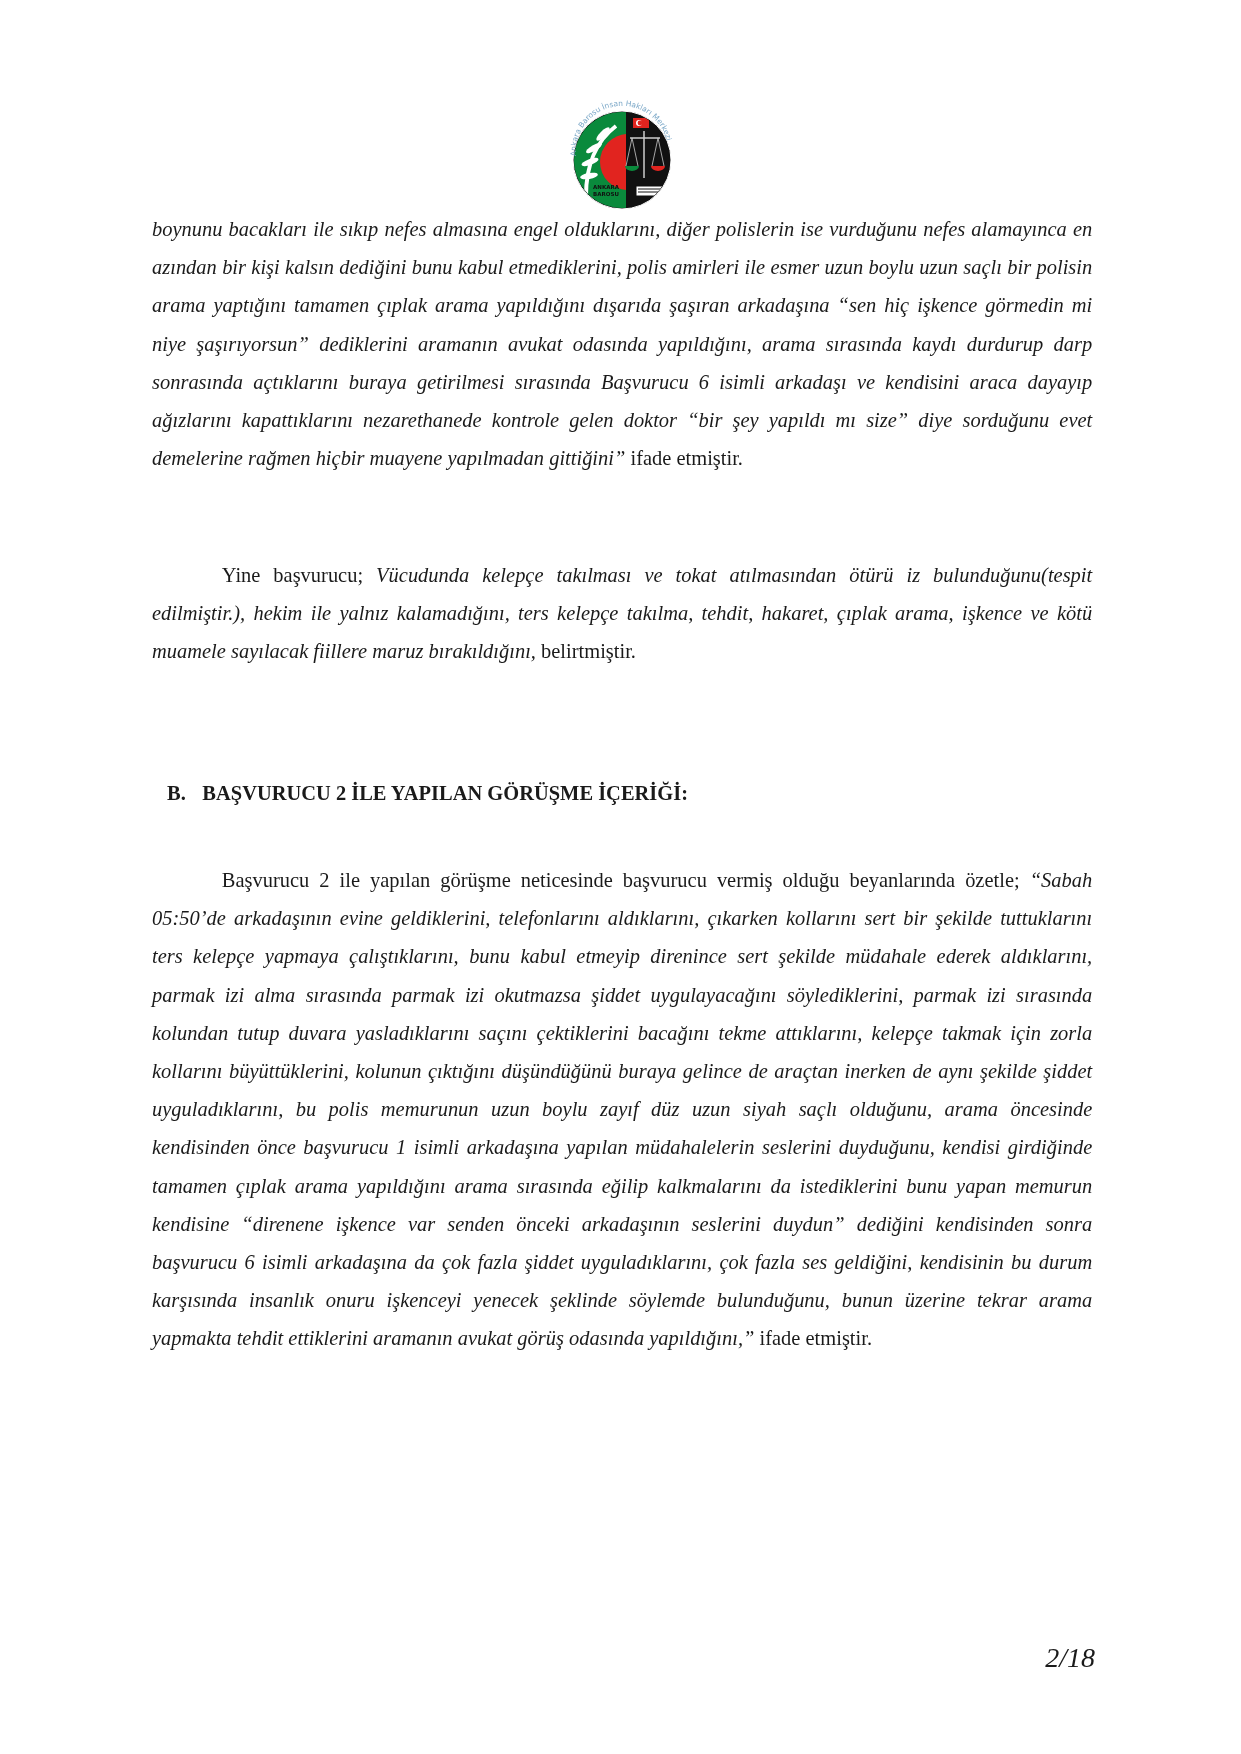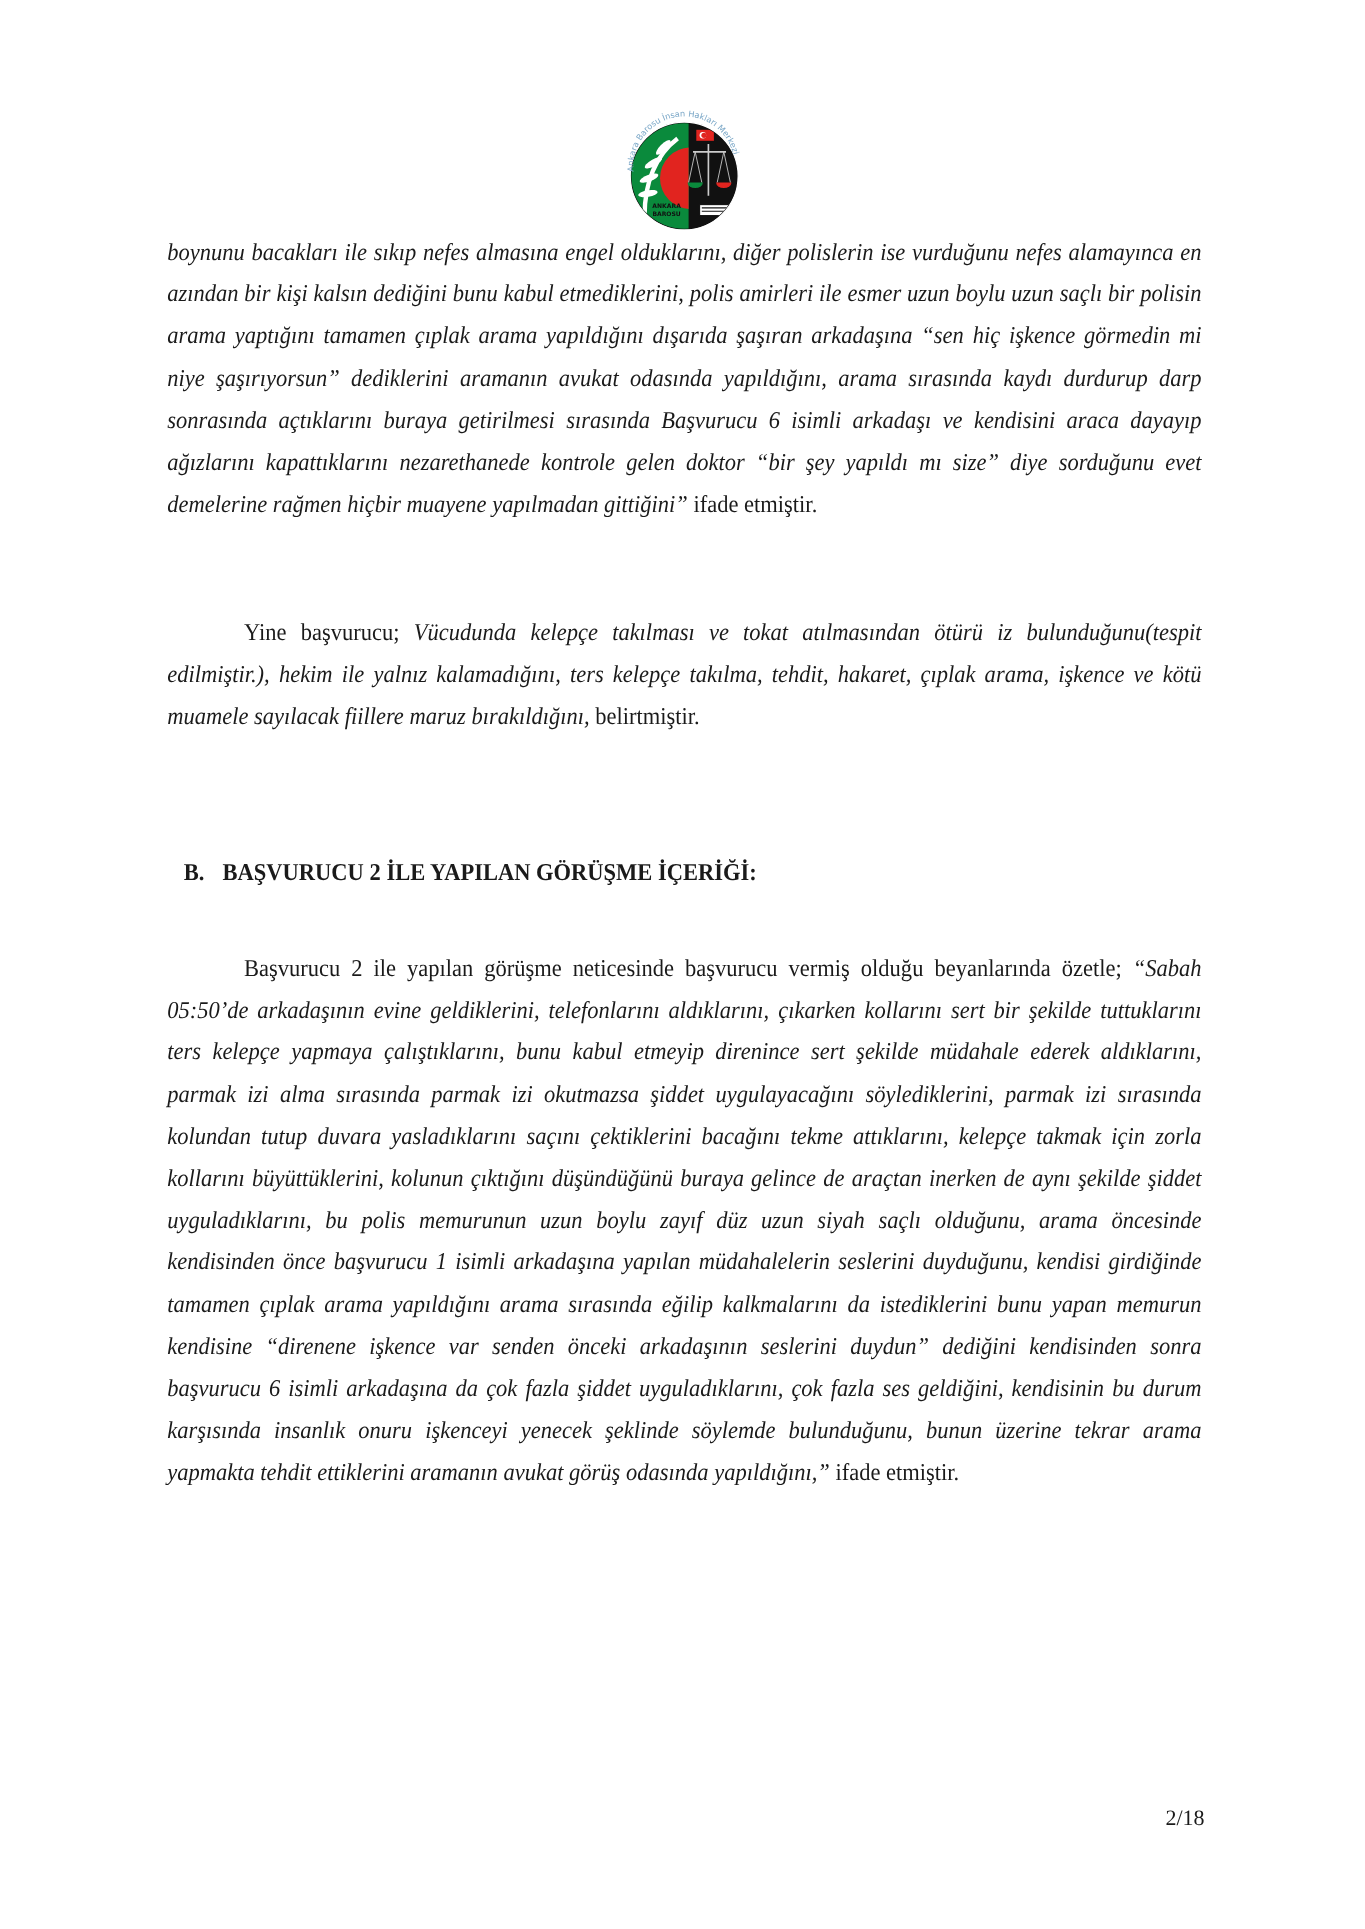--- a/index.html
+++ b/index.html
@@ -8,21 +8,21 @@
   .logo { position: absolute; left: 556px; top: 86px; width: 130px; height: 130px; }
   .body-text { position: absolute; left: 152px; width: 940px; font-size: 22px; line-height: 38.2px;
                text-align: justify; transform: scaleX(0.93); transform-origin: left top; width: 1011px; }
   .p1 { top: 210px; }
   .p2 { top: 556px; }
   .p3 { top: 861px; }
   .indent { text-indent: 75px; }
   .heading { position: absolute; left: 167px; top: 780px; font-size: 22px; font-weight: bold;
              transform: scaleX(0.93); transform-origin: left top; white-space: nowrap; }
   .heading .hnum { display: inline-block; width: 38px; }
-  .page-num { position: absolute; right: 146px; top: 1642px; font-size: 20px; }
+  .page-num { position: absolute; right: 146px; top: 1642px; font-size: 28px; font-style: italic; }
   i { font-style: italic; }
   p { margin: 0; }
 </style>
 </head>
 <body>
 
 <div class="logo">
   <svg width="130" height="130" viewBox="0 0 130 130">
     <defs>
       <path id="ringpath" d="M 20 70 A 46 46 0 0 1 112 62"></path>

